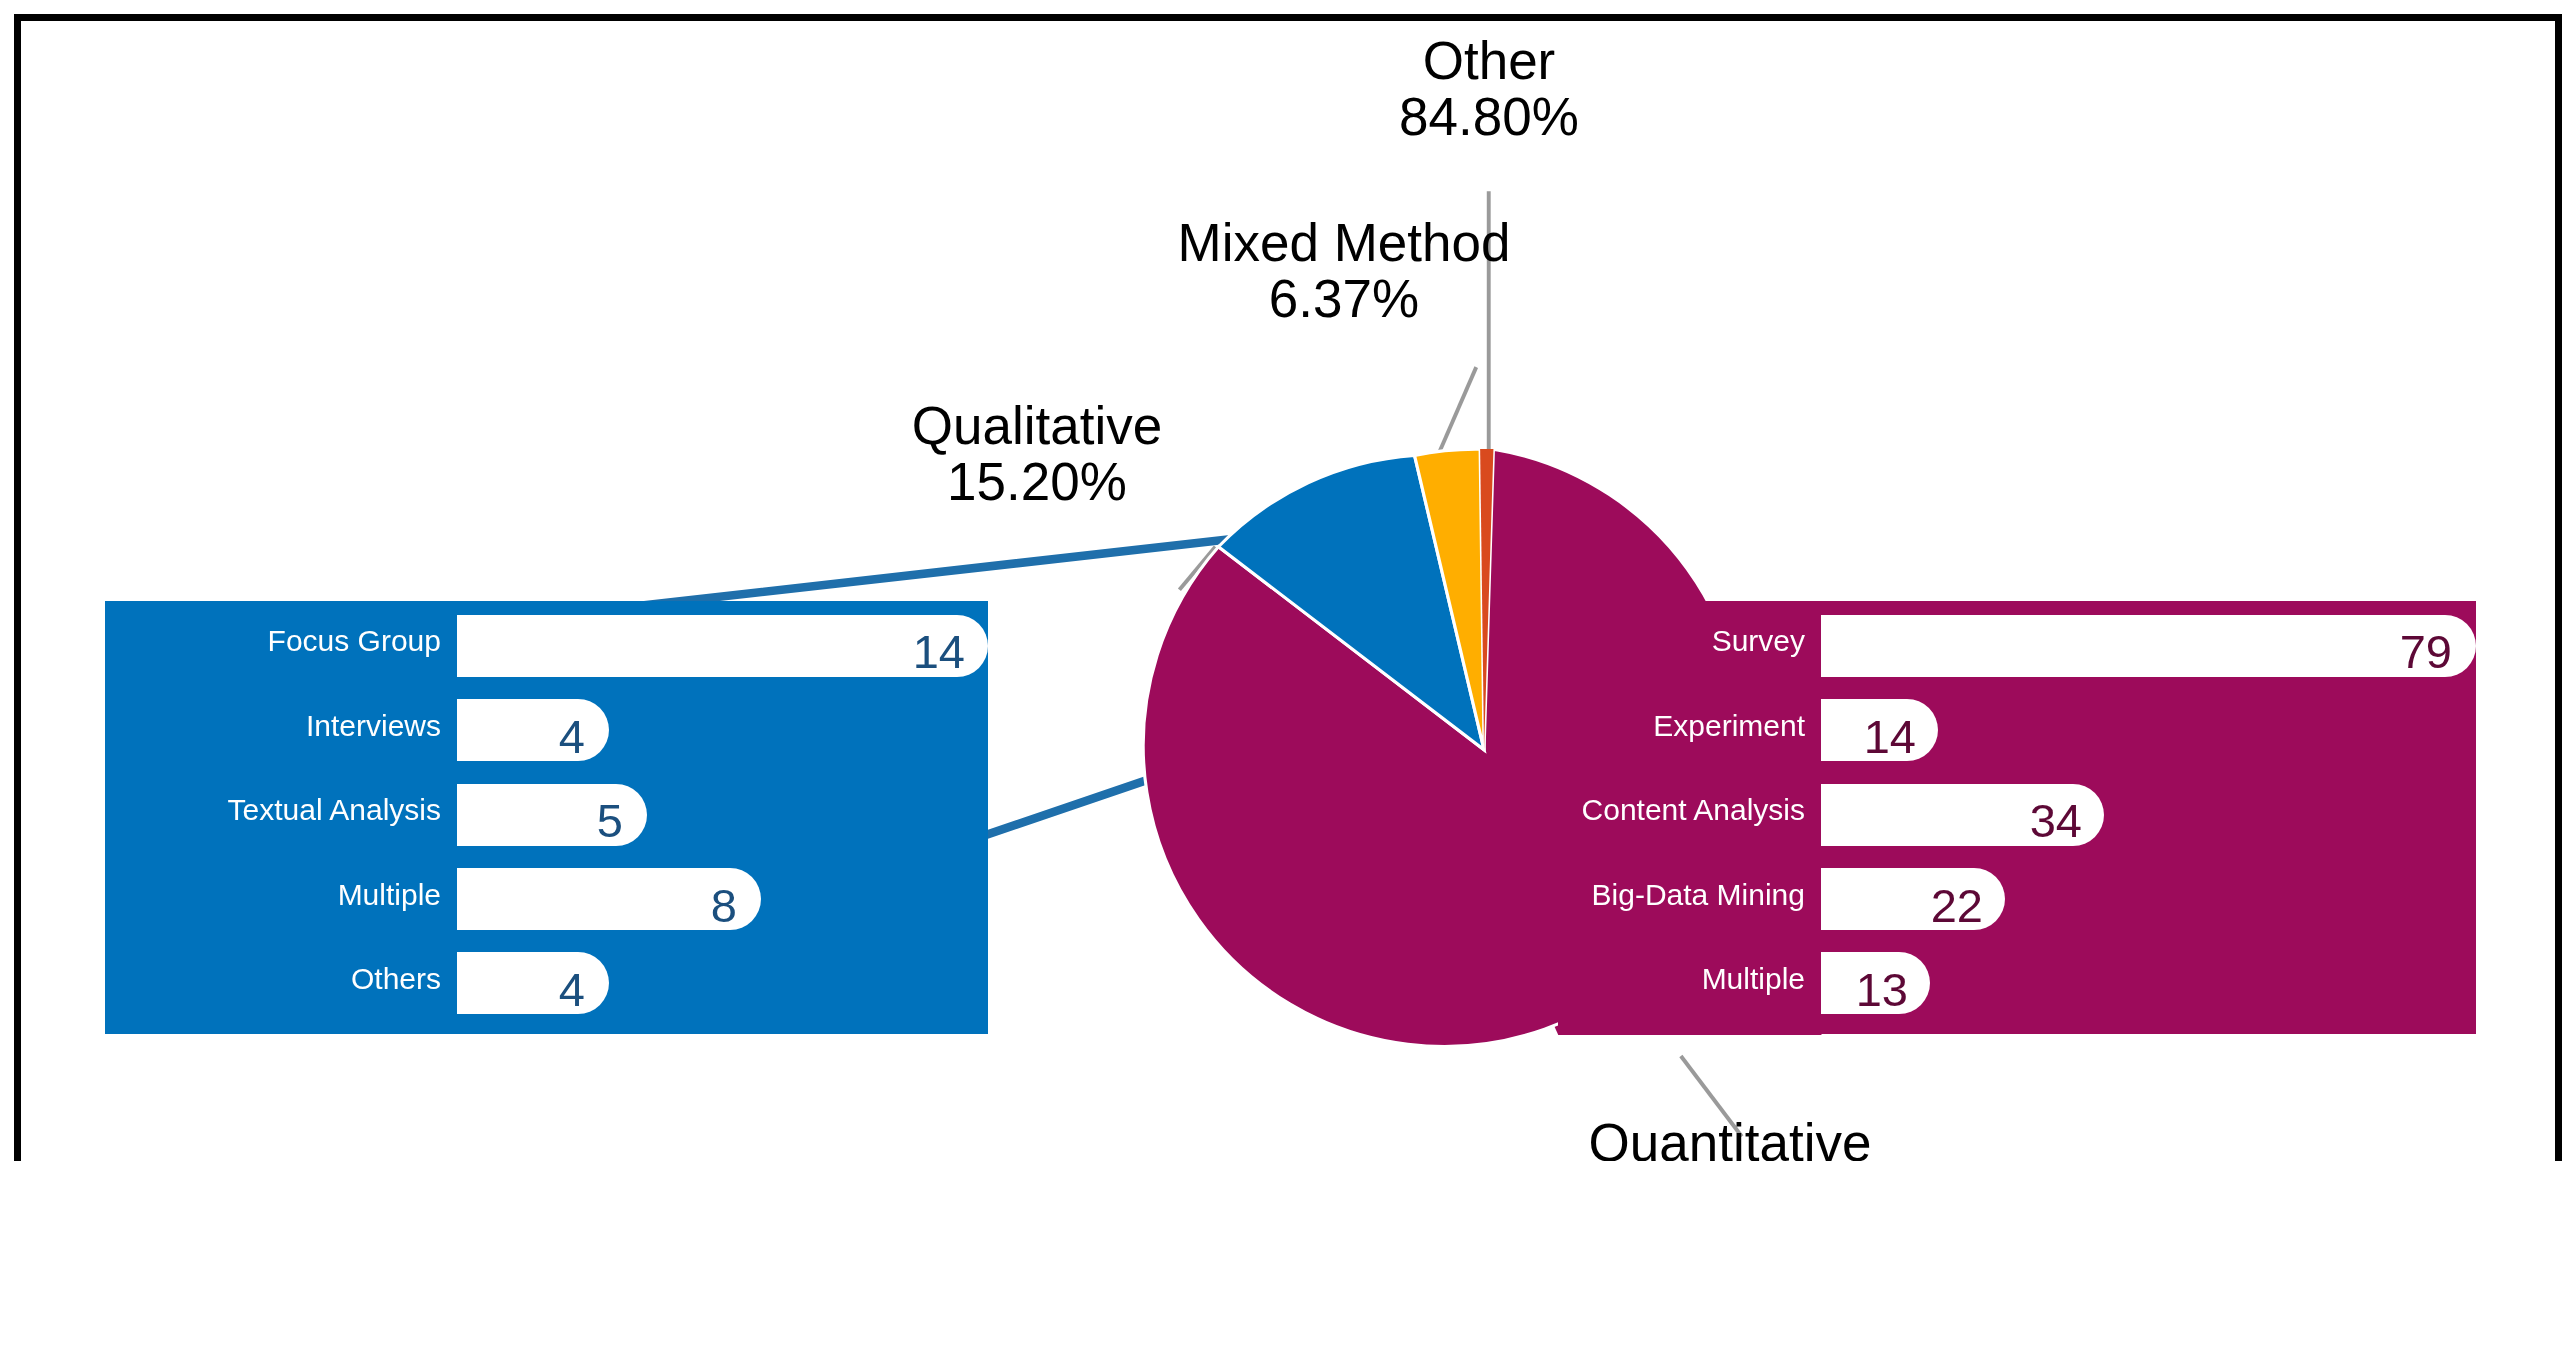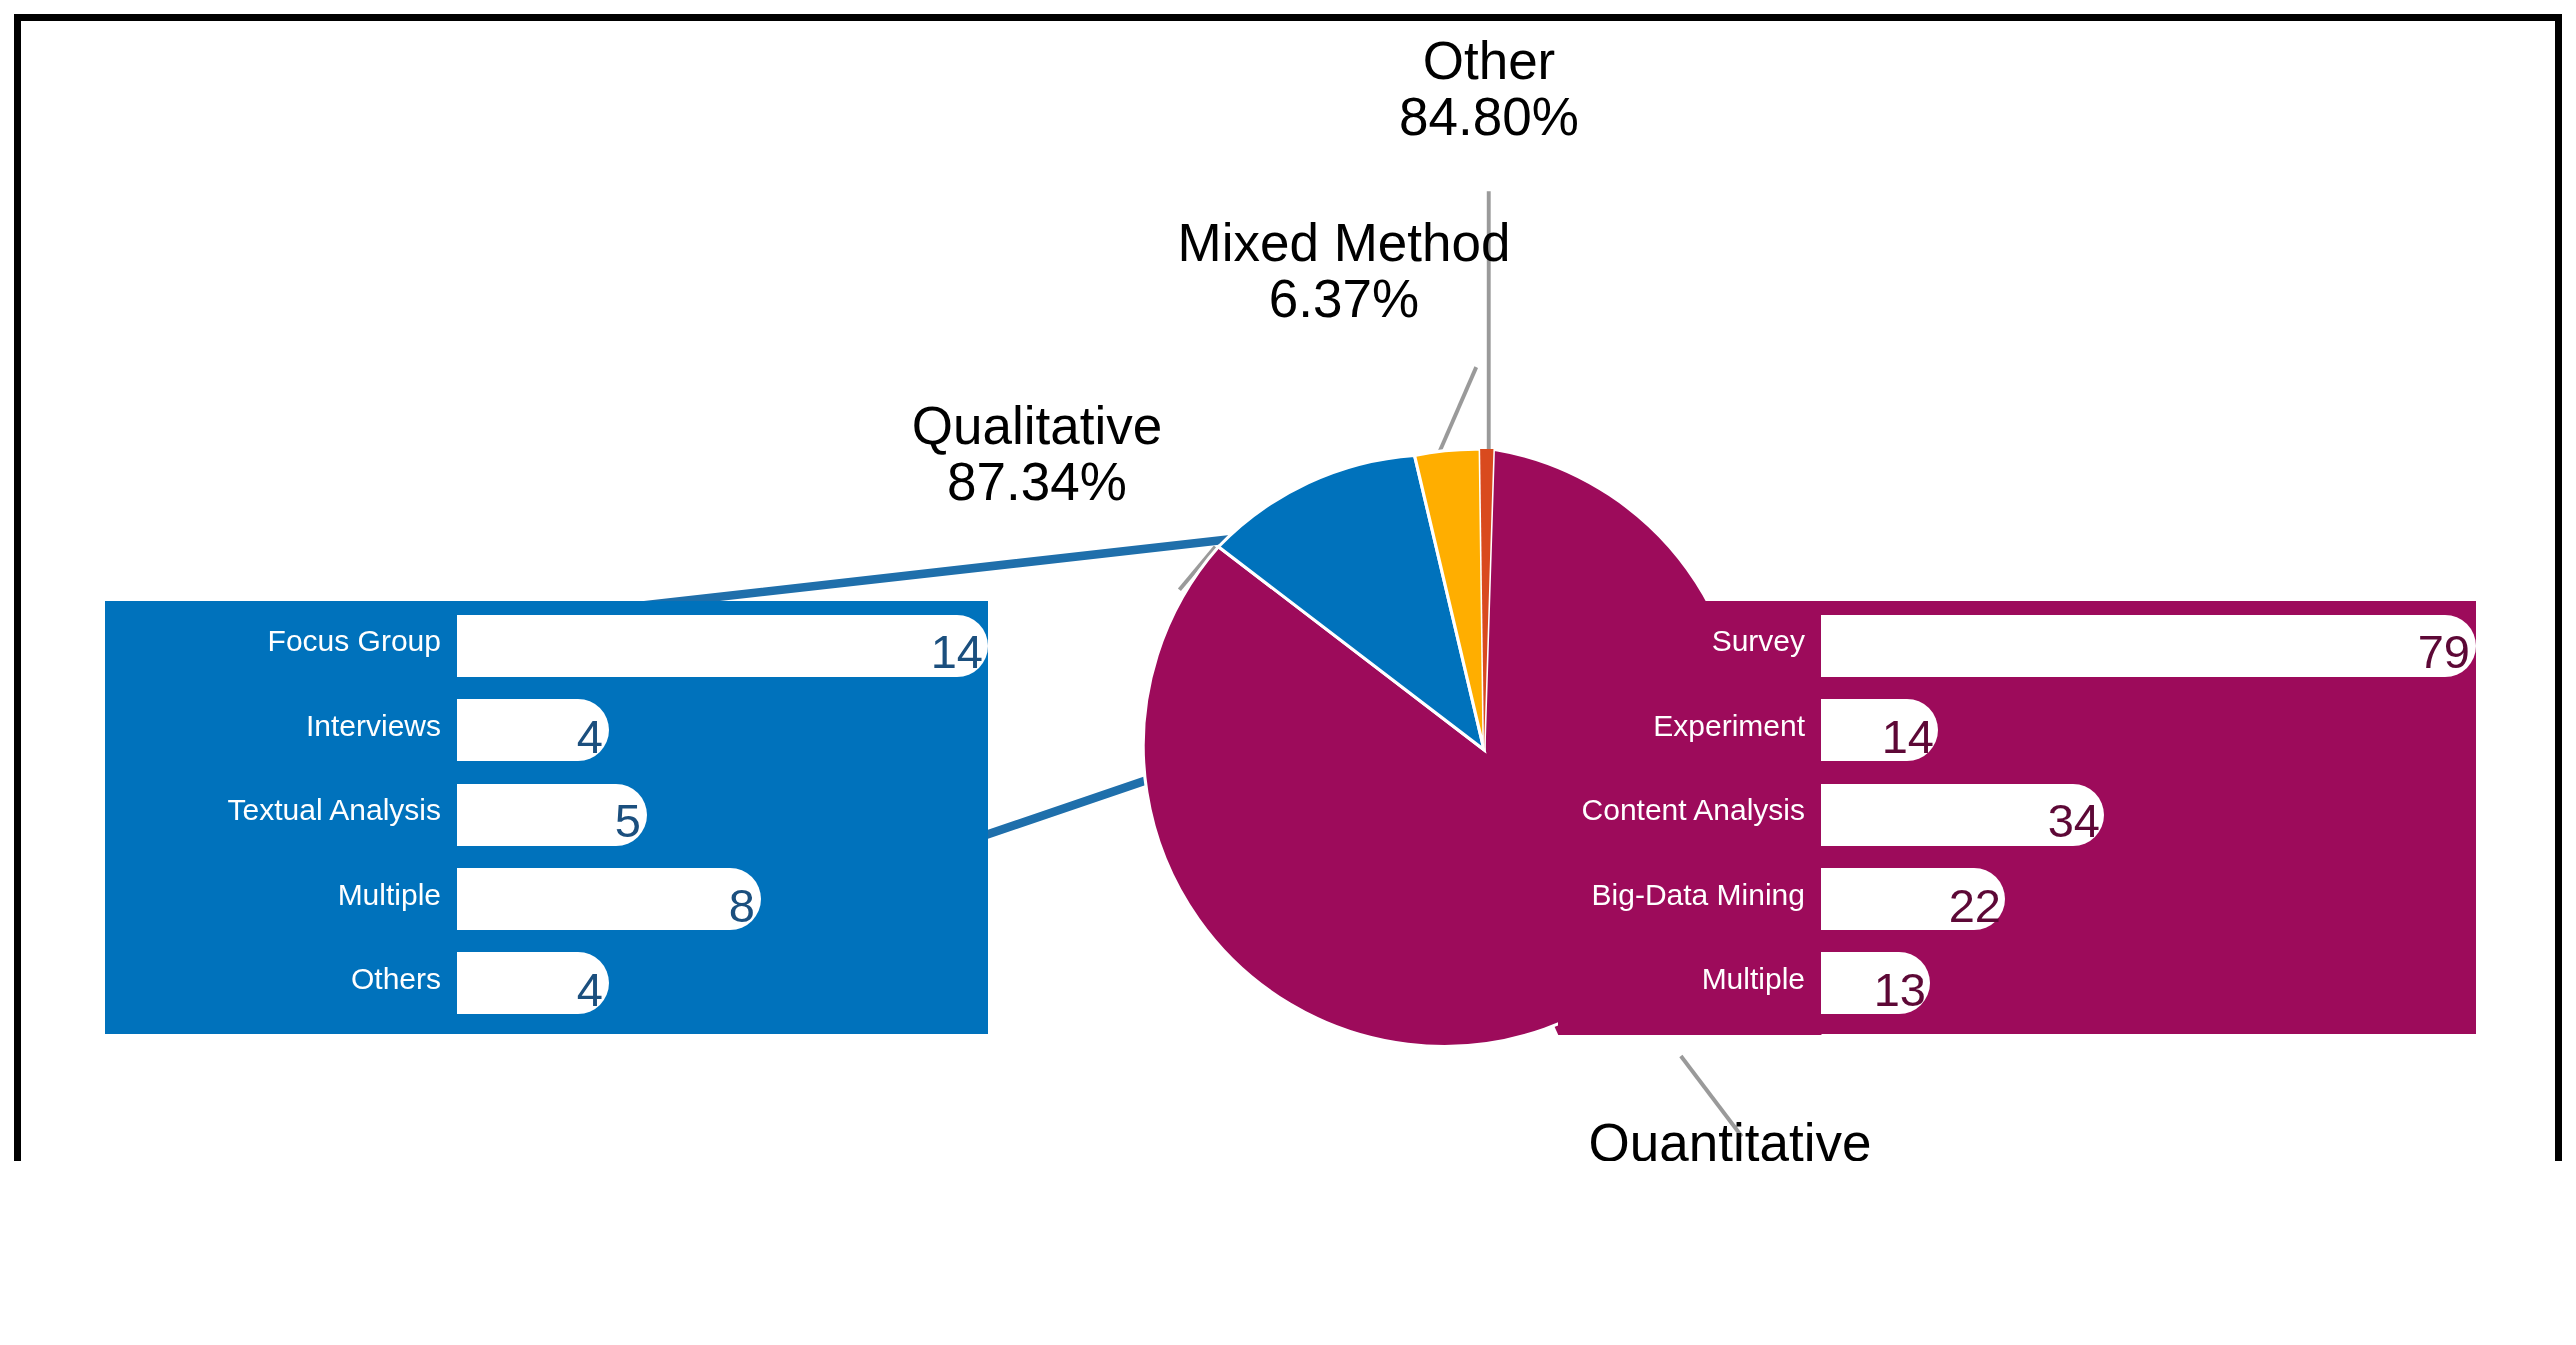--- a/index.html
+++ b/index.html
@@ -24,21 +24,21 @@
   .detailbox{position:absolute;}
   .rowlabel{
     position:absolute;color:#ffffff;font-size:30px;
     text-align:right;white-space:nowrap;
   }
   .bar{
     position:absolute;background:#ffffff;
     border-top-right-radius:780px;border-bottom-right-radius:780px;
   }
   .barval{
-    position:absolute;font-size:47px;text-align:right;white-space:nowrap;padding-left:18px;
+    position:absolute;font-size:47px;text-align:right;white-space:nowrap;
   }
   .barval.blue{color:#1b4f7e;}
   .barval.mag{color:#5d0836;}
 </style>
 </head>
 <body>
 
 <div id="root">
 
   <div id="frame"></div>
@@ -74,21 +74,21 @@
     <span class="ln2">84.80%</span>
   </div>
 
   <div class="callout" style="left:1094px;top:215px;width:500px;">
     <span>Mixed Method</span>
     <span class="ln2">6.37%</span>
   </div>
 
   <div class="callout" style="left:834px;top:398px;width:406px;">
     <span>Qualitative</span>
-    <span class="ln2">87.34%</span>
+    <span class="ln2">15.20%</span>
   </div>
 
   <div class="callout" style="left:1488px;top:1115px;width:484px;text-decoration:underline;">
     <span>Quantitative</span>
     <span class="ln2">77.94%</span>
   </div>
 
   <div class="detailbox" style="left:105px;top:601px;width:883px;height:433px;">
 
     <div style="position:absolute;left:0;top:0;width:352px;height:433px;background:#0072BC;"></div>

